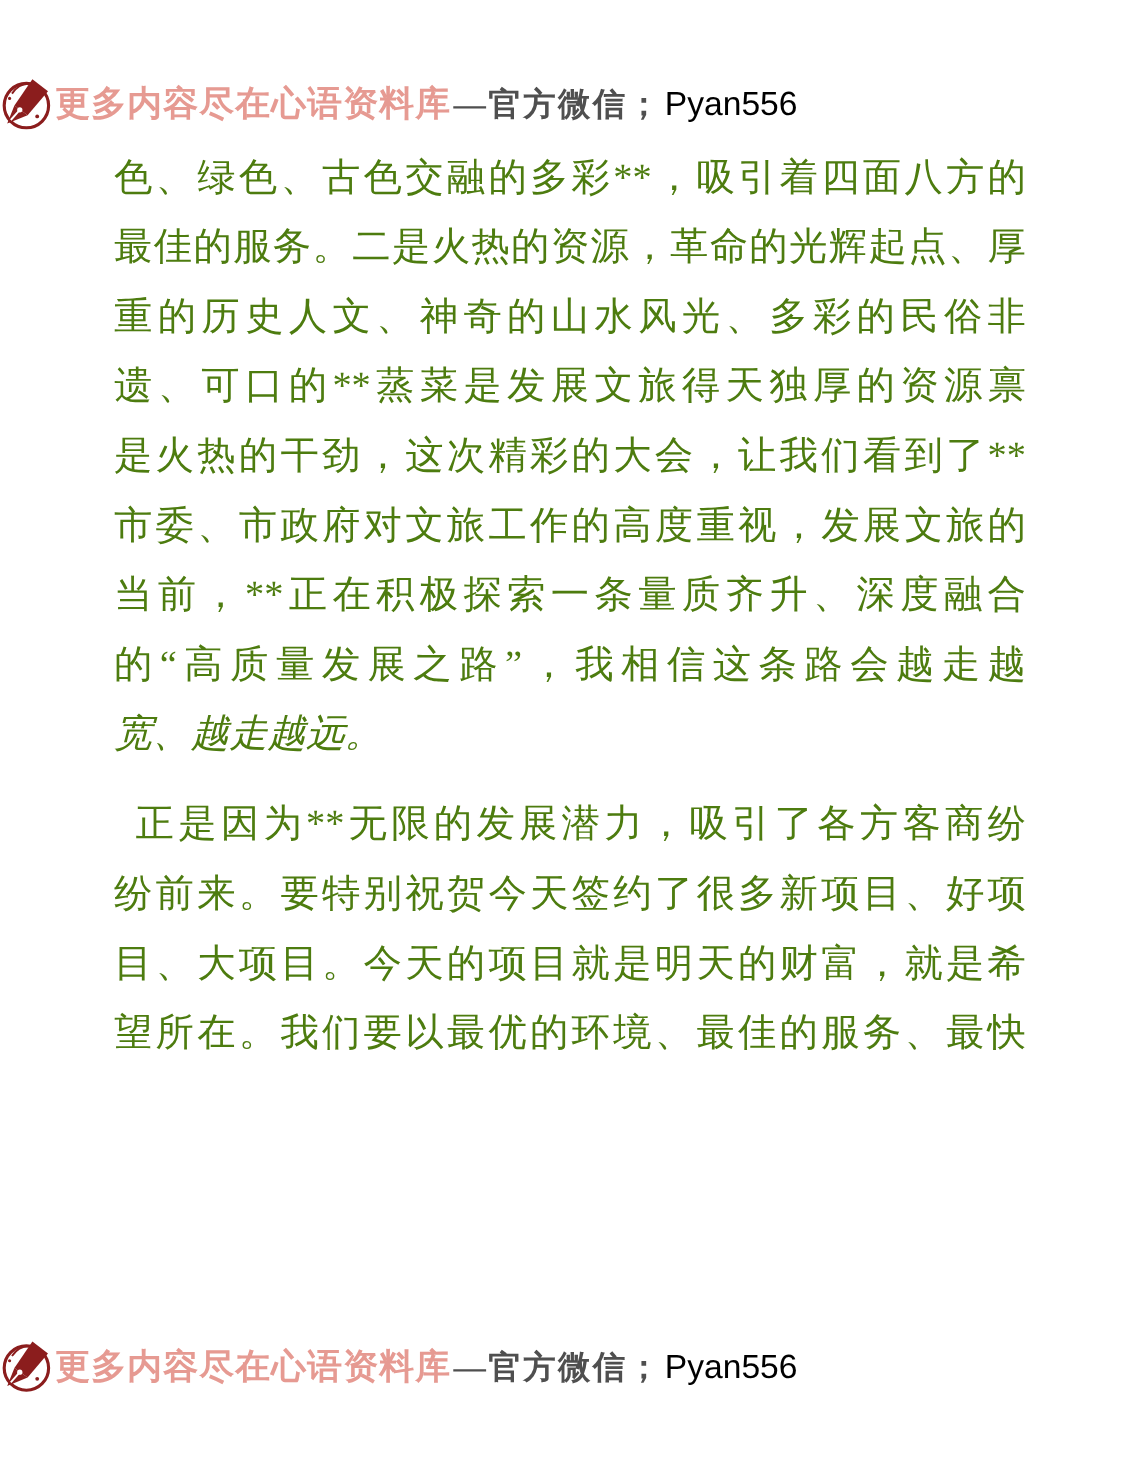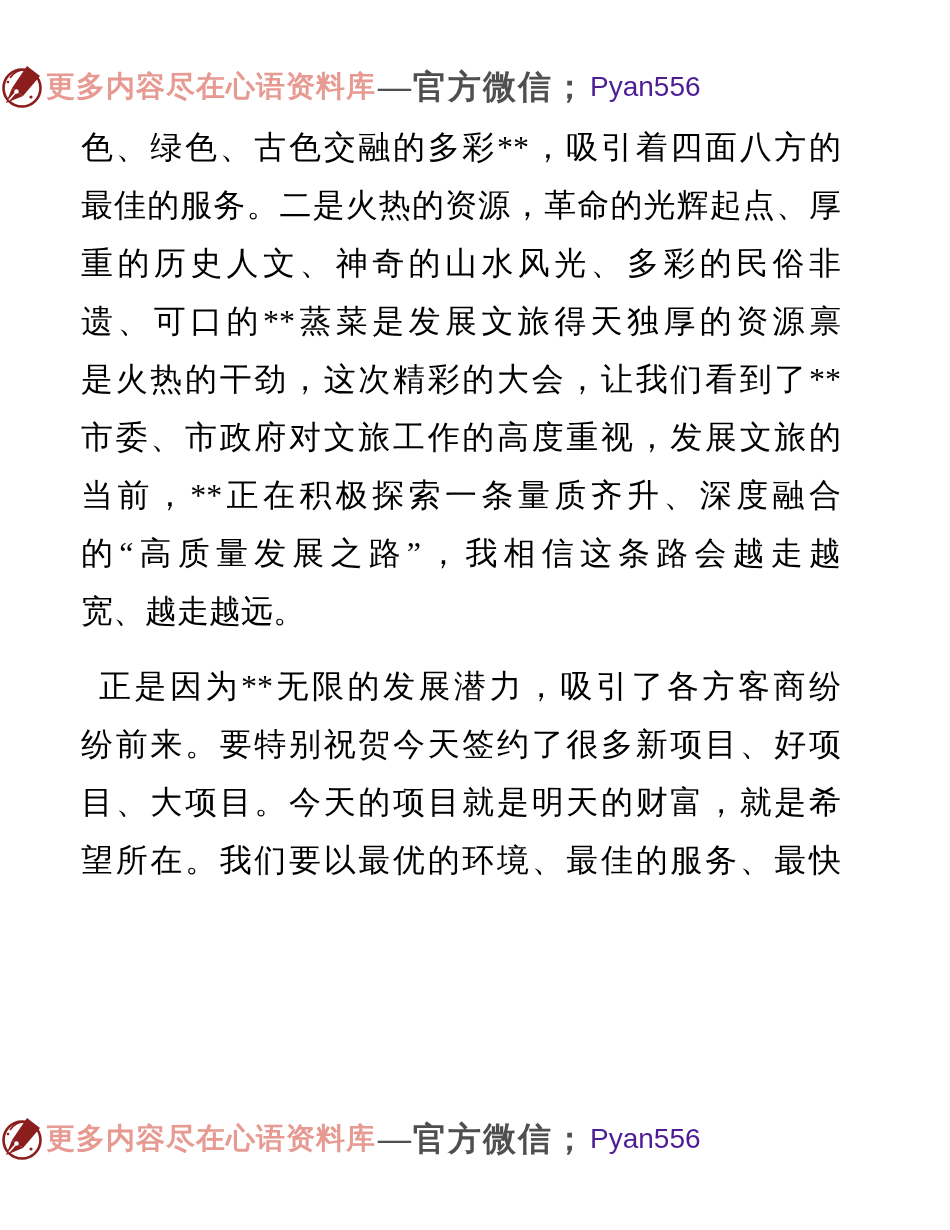--- a/index.html
+++ b/index.html
@@ -27,45 +27,45 @@
   .watermark.bottom { top: 1116px; }
   .wm-logo { width: 44px; height: 46px; flex: 0 0 auto; }
   .wm-main {
     color: #e69a92;
     font-size: 29px;
     font-weight: bold;
     letter-spacing: 1px;
   }
   .wm-label {
     color: #4f4f4f;
-    font-size: 33px;
+    font-size: 27px;
     font-weight: bold;
     letter-spacing: 2px;
   }
   .wm-id {
-    color: #4c1d95;
+    color: #000000;
     font-size: 28px;
     font-family: "Liberation Sans", "DejaVu Sans", sans-serif;
   }
   .doc-body {
     position: absolute;
-    left: 81px; top: 118px;
+    left: 95px; top: 118px;
     width: 760px;
-    color: #000000;
+    color: #4d7c0f;
   }
   .paragraph + .paragraph { margin-top: 17px; }
   .line {
     height: 58px;
     line-height: 58px;
     font-size: 32px;
     text-align: justify;
     text-align-last: justify;
     overflow: hidden;
   }
-  .line.no-stretch { text-align-last: left; }
+  .line.no-stretch { text-align-last: left; font-style: italic; }
   .line.indent { padding-left: 18px; }
 </style>
 </head>
 <body>
 
 <div class="page">
 
   <div class="watermark top">
     <svg class="wm-logo" viewBox="0 0 44 46" aria-hidden="true">
       <circle cx="22" cy="24" r="18.5" fill="none" stroke="#8b1d1d" stroke-width="2.6"></circle>

